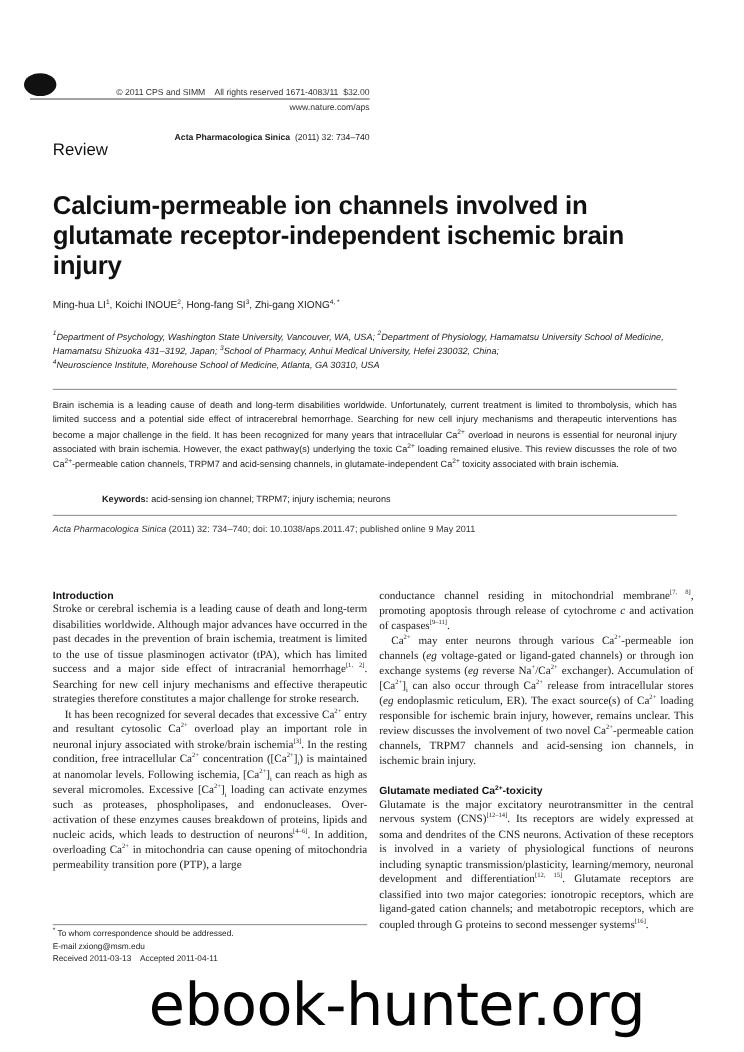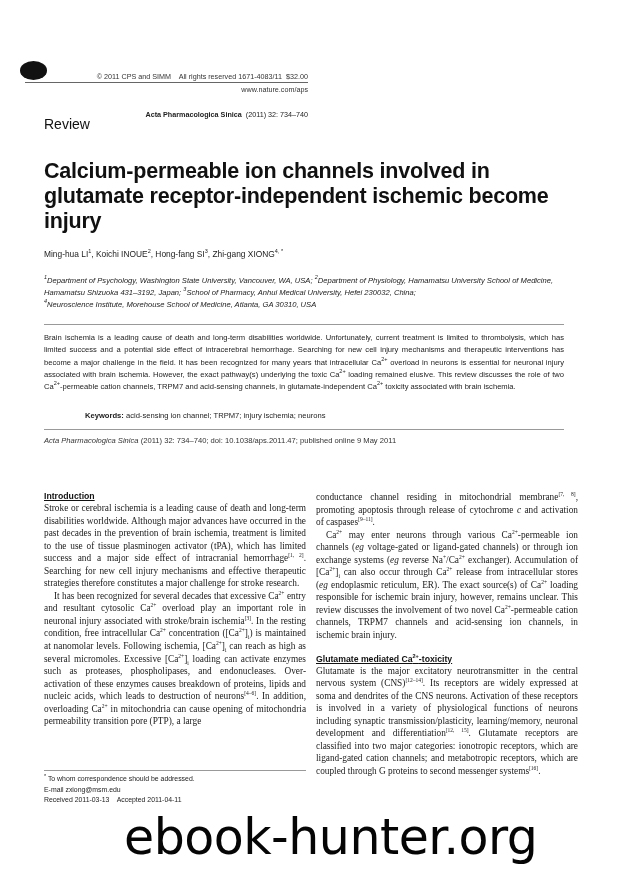--- a/index.html
+++ b/index.html
@@ -40,21 +40,21 @@
 
     .citation { position: absolute; left: 44px; top: 436px; font-size: 7.6px; color: #333; white-space: nowrap; }
     .citation i { font-style: italic; }
 
     .col { position: absolute; top: 490px; width: 262px; font-family: "Liberation Serif", serif; font-size: 9.3px;
       line-height: 12.55px; color: #1a1a1a; text-align: justify; }
     .col-left { left: 44px; }
     .col-right { left: 316px; top: 491px; }
     .col p { text-indent: 0; }
     .col p.indent { text-indent: 10px; }
-    .col h3 { font-family: "Liberation Sans", sans-serif; font-size: 8.7px; font-weight: bold; line-height: 12px; color: #111; text-decoration: underline; }
+    .col h3 { font-family: "Liberation Sans", sans-serif; font-size: 8.7px; font-weight: bold; line-height: 12px; color: #111; }
     .col h3.spaced { margin-top: 11px; }
 
     .footnote-rule { position: absolute; left: 44px; top: 770px; width: 262px; height: 0; border-top: 0.7px solid #999; }
     .footnotes { position: absolute; left: 44px; top: 774px; font-size: 6.9px; line-height: 10.6px; color: #222; }
 
     .watermark { position: absolute; left: 124px; top: 808px; font-family: "DejaVu Sans", sans-serif; font-weight: normal;
       font-size: 49px; color: #050505; letter-spacing: -0.5px; white-space: nowrap; line-height: 60px; }
   </style>
 </head>
 <body>
@@ -62,21 +62,21 @@
 <div class="header">
   <div class="npg-logo">npg</div>
   <div class="hdr-line1"><b>Acta Pharmacologica Sinica</b>&nbsp; <span>(2011) 32: 734–740</span></div>
   <div class="hdr-line2" style="white-space:pre;">© 2011 CPS and SIMM    All rights reserved 1671-4083/11  $32.00</div>
   <div class="hdr-rule"></div>
   <div class="hdr-line3">www.nature.com/aps</div>
 </div>
 
 <div class="section-type">Review</div>
 
-<h1 class="title">Calcium-permeable ion channels involved in glutamate receptor-independent ischemic become injury</h1>
+<h1 class="title">Calcium-permeable ion channels involved in glutamate receptor-independent ischemic brain injury</h1>
 
 <div class="authors">
   <span>Ming-hua LI</span><sup>1</sup>,
   <span>Koichi INOUE</span><sup>2</sup>,
   <span>Hong-fang SI</span><sup>3</sup>,
   <span>Zhi-gang XIONG</span><sup>4, *</sup>
 </div>
 
 <div class="affiliations">
   <sup>1</sup><span>Department of Psychology, Washington State University, Vancouver, WA, USA; </span><sup>2</sup><span>Department of Physiology, Hamamatsu University School of Medicine, Hamamatsu Shizuoka 431–3192, Japan; </span><sup>3</sup><span>School of Pharmacy, Anhui Medical University,  Hefei 230032, China; </span><br><sup>4</sup><span>Neuroscience Institute, Morehouse School of Medicine, Atlanta, GA 30310, USA</span>

